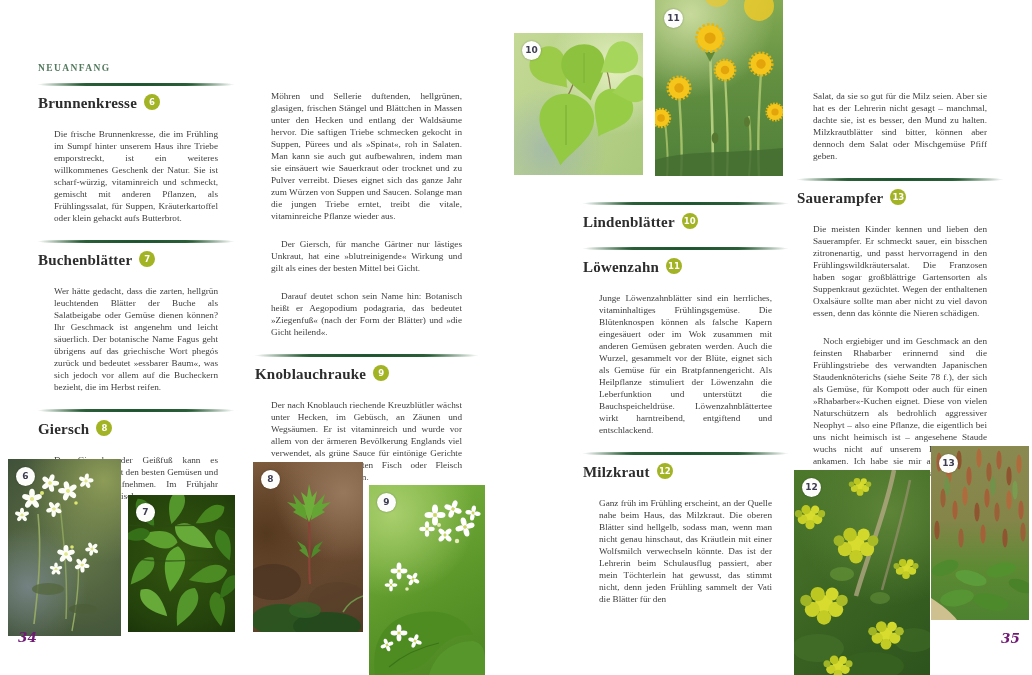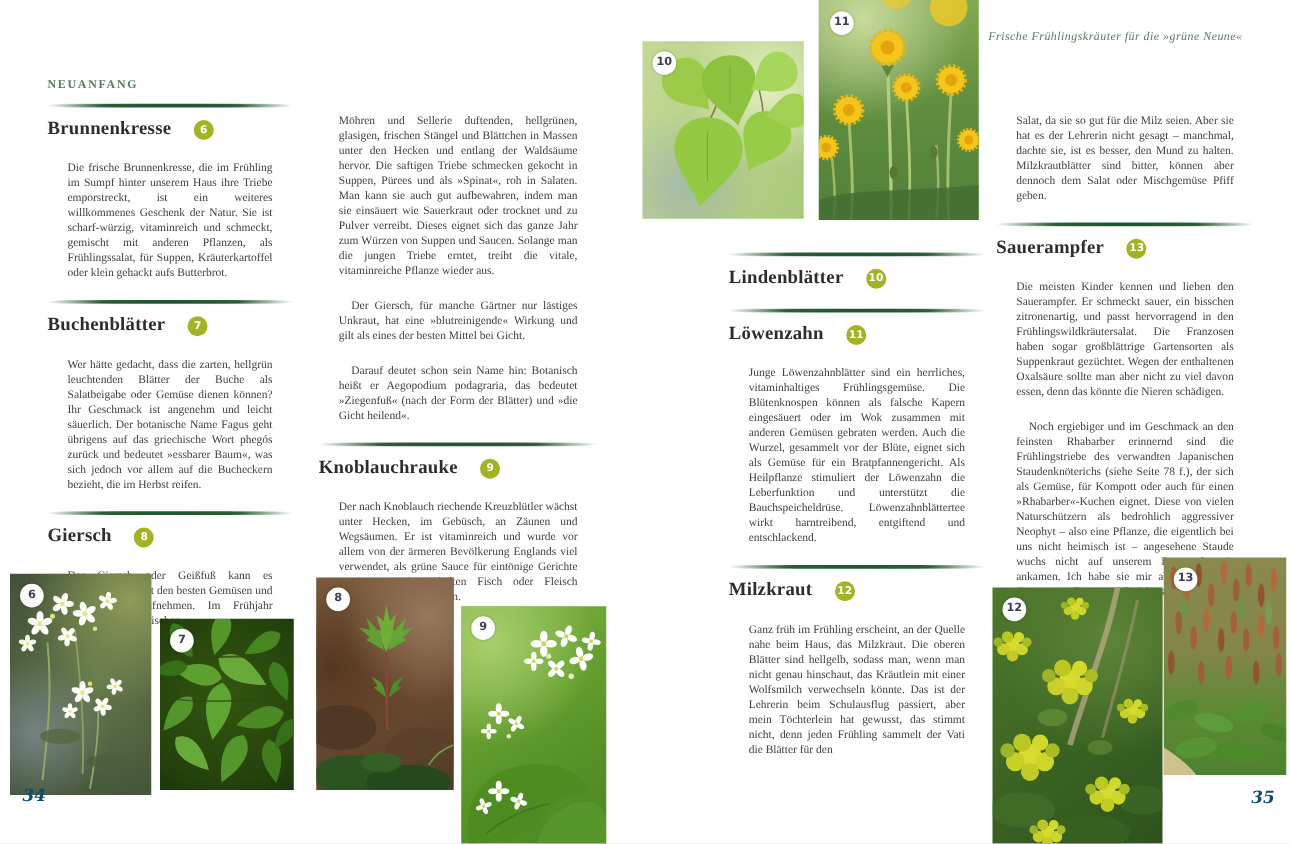--- a/index.html
+++ b/index.html
@@ -4,32 +4,32 @@
 <style>
   html,body{margin:0;padding:0;background:#e8e8e8;}
   .spread{position:relative;width:1032px;height:675px;background:#ffffff;overflow:hidden;
           font-family:"Liberation Serif",serif;}
   .kicker{position:absolute;font-size:9.5px;font-weight:bold;letter-spacing:1.4px;color:#547a5e;}
   .kicker.right{font-weight:normal;font-style:italic;letter-spacing:.4px;text-align:right;}
   .col{position:absolute;font-size:9.2px;line-height:12px;color:#3e3e3e;text-align:justify;
        hyphens:auto;-webkit-hyphens:auto;}
   .rule{height:3px;margin:16px 0 8px;border:none;
         background:radial-gradient(ellipse 52% 130% at center,#1d5230 0%,#2a5f38 55%,rgba(42,95,56,0) 97%);}
-  h3.sec{display:flex;align-items:flex-end;gap:18px;margin:0 0 6px;font-size:15px;line-height:18px;
+  h3.sec{display:flex;align-items:flex-start;gap:7px;margin:0 0 6px;font-size:15px;line-height:18px;
          font-weight:bold;color:#2d2d2d;letter-spacing:.2px;}
   .gbadge{flex:0 0 auto;width:16px;height:16px;border-radius:50%;background:#a2b324;color:#fff;
           font:bold 8.5px/16px "DejaVu Sans",sans-serif;text-align:center;letter-spacing:0;}
   .col p{margin:16px;}
   .col p.indent{text-indent:10px;}
   .photo{position:absolute;overflow:hidden;}
   .photo svg{display:block;width:100%;height:100%;}
   .pbadge{position:absolute;top:8px;left:8px;width:19px;height:19px;border-radius:50%;background:#fdfdfb;
           color:#3e3c52;font:bold 9px/19px "DejaVu Sans",sans-serif;text-align:center;
           box-shadow:0 0 2px rgba(0,0,0,.3);}
-  .pagenum{position:absolute;font-style:italic;font-weight:bold;font-size:13.5px;color:#0c4a6e;
+  .pagenum{position:absolute;font-style:italic;font-weight:bold;font-size:13.5px;color:#701a75;
            font-family:"DejaVu Serif",serif;}
   
   .ph6{background:
     radial-gradient(circle at 18% 72%,rgba(122,136,142,.85),rgba(122,136,142,0) 38%),
     radial-gradient(circle at 85% 12%,#8d9c57,rgba(141,156,87,0) 45%),
     radial-gradient(circle at 60% 50%,#64784a,#4c5e3d 62%,#40513a 100%);}
   .ph7{background:radial-gradient(circle at 50% 45%,#33560f,#24420c 75%,#1b350a 100%);}
   .ph8{background:
     radial-gradient(circle at 82% 18%,#97785c,rgba(151,120,92,0) 42%),
     radial-gradient(circle at 12% 42%,#55391f,rgba(85,57,31,0) 52%),
@@ -48,21 +48,20 @@
     radial-gradient(circle at 70% 20%,#5d8437,rgba(93,132,55,0) 50%),
     linear-gradient(140deg,#4d792c,#3a6322 55%,#2d531d 100%);}
   .ph13{background:linear-gradient(#8a8a50 0%,#85854a 42%,#5d8a33 70%,#4e8230 100%);}
 </style>
 </head>
 <body>
 
 <div class="spread">
 
   <div class="kicker" style="left:38px;top:25px;margin-top:38px;">NEUANFANG</div>
-  <div class="kicker right" style="right:38px;top:25px;width:300px;">Frische Frühlingskräuter für die »grüne Neune«</div>
 
   <div class="col" style="left:38px;top:67px;width:196px;">
     <div class="rule"></div>
     <h3 class="sec">
       <span>Brunnenkresse</span>
       <span class="gbadge">6</span>
     </h3>
     <p>Die frische Brunnenkresse, die im Frühling im Sumpf hinter unserem Haus ihre Triebe emporstreckt, ist ein weiteres willkommenes Geschenk der Natur. Sie ist scharf-würzig, vitaminreich und schmeckt, gemischt mit anderen Pflanzen, als Frühlingssalat, für Suppen, Kräuterkartoffel oder klein gehackt aufs Butterbrot.</p>
 
     <div class="rule"></div>

